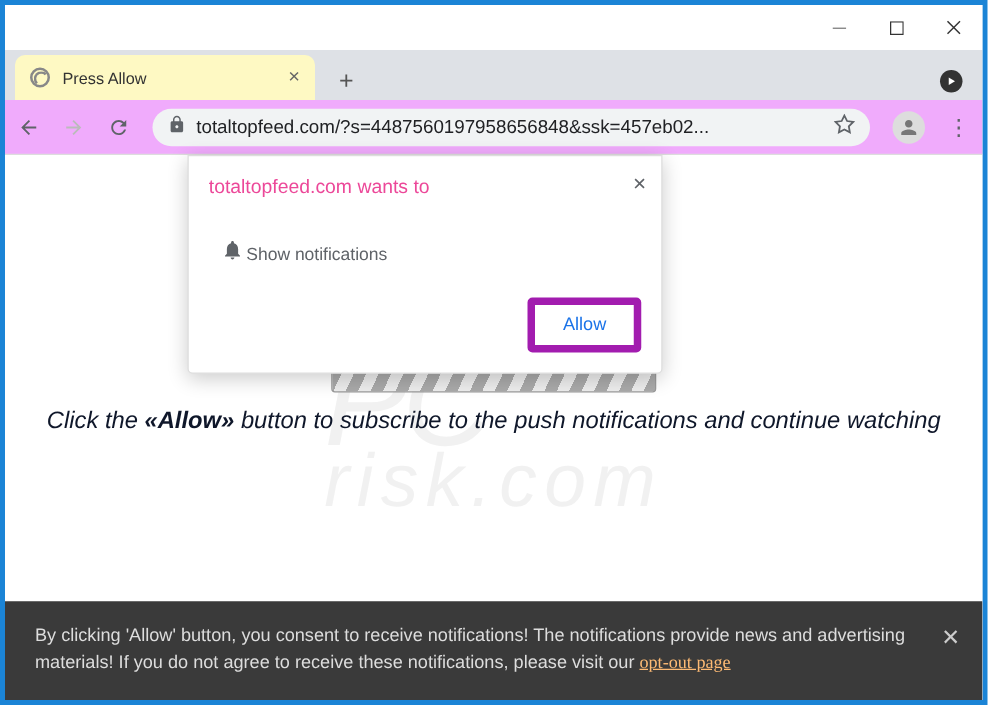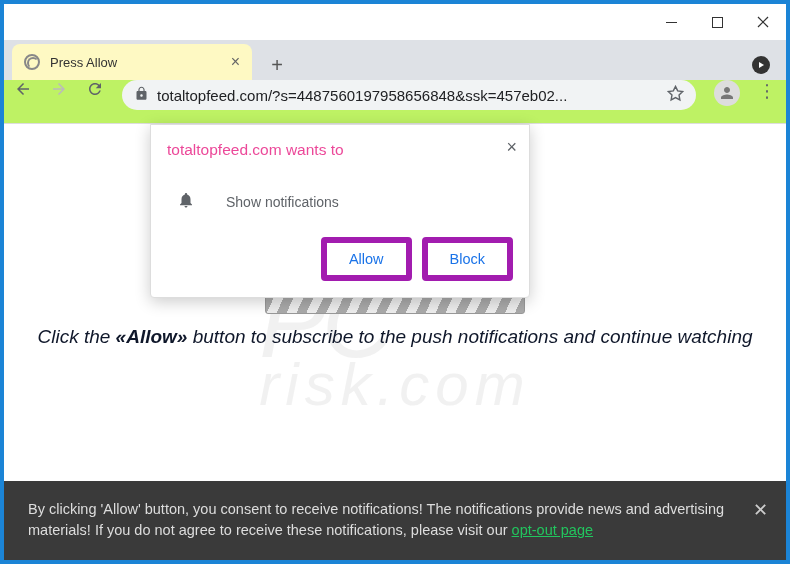--- a/index.html
+++ b/index.html
@@ -12,51 +12,51 @@
     .tab { background: #fef9c3; height: 36px; border-radius: 8px 8px 0 0; display: flex; align-items: center; padding: 0 12px; min-width: 240px; gap: 10px; }
     .tab-icon { width: 16px; height: 16px; border: 2px solid #888; border-radius: 50%; position: relative; }
     .tab-icon::after { content: ''; position: absolute; width: 8px; height: 8px; border: 2px solid #888; border-radius: 50%; border-bottom-color: transparent; border-right-color: transparent; top: 1px; left: 1px;}
     .tab-title { font-size: 13px; color: #333; flex: 1; }
     .tab-close { font-size: 16px; color: #666; cursor: pointer; }
     .new-tab { width: 30px; height: 30px; display: flex; align-items: center; justify-content: center; color: #555; font-size: 20px; margin-left: 10px; }
     .media-ind { width: 30px; height: 30px; display: flex; align-items: center; justify-content: center; margin-left: auto; margin-right: 10px; }
     .media-circ { width: 18px; height: 18px; background: #333; border-radius: 50%; display: flex; align-items: center; justify-content: center; }
     .media-tri { width: 0; height: 0; border-left: 5px solid #fff; border-top: 3px solid transparent; border-bottom: 3px solid transparent; margin-left: 1px; }
     
-    .nav-bar { height: 44px; background: #bef264; display: flex; align-items: flex-start; padding: 0 10px; gap: 18px; border-bottom: 1px solid #ddd; }
+    .nav-bar { height: 44px; background: #f0abfc; display: flex; align-items: center; padding: 0 10px; gap: 18px; border-bottom: 1px solid #ddd; }
     .nav-btn { color: #5f6368; display: flex; align-items: center; justify-content: center; }
     .nav-btn.disabled { color: #bbb; }
     .addr-bar { flex: 1; height: 30px; background: #f1f3f4; border-radius: 15px; display: flex; align-items: center; padding: 0 12px; gap: 8px; }
     .lock { color: #5f6368; }
     .url { font-size: 15px; color: #202124; overflow: hidden; white-space: nowrap; text-overflow: ellipsis; flex: 1; }
     .star { color: #5f6368; }
     .avatar { width: 26px; height: 26px; background: #ddd; border-radius: 50%; display: flex; align-items: center; justify-content: center; }
     .menu-dots { color: #5f6368; font-size: 18px; }
     
     .content { position: relative; height: calc(100% - 120px); background: #fff; }
     
     .perm-dialog { position: absolute; top: 0; left: 146px; width: 380px; background: #fff; border: 1px solid #ddd; border-radius: 0 0 4px 4px; box-shadow: 0 4px 16px rgba(0,0,0,0.2); padding: 16px; z-index: 10; }
     .perm-title { font-size: 15.5px; color: #ec4899; margin-bottom: 32px; }
     .perm-close { position: absolute; top: 12px; right: 12px; color: #5f6368; font-size: 18px; cursor: pointer; }
-    .perm-row { display: flex; align-items: center; gap: 31px; margin-bottom: 24px; padding-left: 10px; }
+    .perm-row { display: flex; align-items: center; gap: 2px; margin-bottom: 24px; padding-left: 10px; }
     .bell { color: #5f6368; }
     .perm-label { font-size: 14px; color: #5f6368; }
     .perm-actions { display: flex; justify-content: flex-end; gap: 10px; }
     .perm-btn { padding: 8px 22px; font-size: 14.5px; color: #1a73e8; background: #fff; border: 6px solid #a21caf; border-radius: 4px; cursor: pointer; }
     
     .loader { position: absolute; top: 168px; left: 50%; transform: translateX(-50%); width: 260px; height: 22px; border: 1px solid #999; border-radius: 3px; background: repeating-linear-gradient(115deg, #aaa 0px, #aaa 9px, #eee 9px, #eee 18px); }
     
     .instruction { position: absolute; top: 202px; width: 100%; text-align: center; font-size: 19px; color: #0f172a; font-family: Arial, sans-serif; font-style: italic; }
     .instruction .bold { font-weight: bold; }
     
     .watermark { position: absolute; top: 50%; left: 50%; transform: translate(-50%, -50%); font-size: 100px; font-weight: normal; font-style: italic; color: rgba(200,200,200,0.25); white-space: nowrap; pointer-events: none; letter-spacing: -4px; z-index: 0; }
     .watermark .sub { font-size: 60px; display: block; margin-top: -30px; letter-spacing: 6px; }
     
     .cookie-bar { position: absolute; bottom: 0; left: 0; right: 0; background: #3a3a3a; color: #ddd; padding: 18px 50px 18px 24px; font-size: 14.5px; line-height: 1.5; }
-    .cookie-bar a { color: #22c55e; text-decoration: underline; }
+    .cookie-bar a { color: #fdba74; text-decoration: underline; font-family: Liberation Serif, serif; }
     .cookie-close { position: absolute; top: 16px; right: 18px; color: #ccc; font-size: 18px; cursor: pointer; }
   </style>
 </head>
 <body>
 
 <div class="window-controls">
   <div class="win-btn">
     <svg width="11" height="1" viewBox="0 0 11 1">
         <rect width="11" height="1" fill="#333"></rect>
       </svg>
@@ -136,21 +136,20 @@
     <div class="perm-row">
       <span class="bell">
         <svg width="18" height="18" viewBox="0 0 24 24" fill="#5f6368">
             <path d="M12 22c1.1 0 2-.9 2-2h-4c0 1.1.9 2 2 2zm6-6v-5c0-3.07-1.63-5.64-4.5-6.32V4c0-.83-.67-1.5-1.5-1.5s-1.5.67-1.5 1.5v.68C7.64 5.36 6 7.92 6 11v5l-2 2v1h16v-1l-2-2z"></path>
           </svg>
       </span>
       <span class="perm-label">Show notifications</span>
     </div>
     <div class="perm-actions">
       <button class="perm-btn">Allow</button>
-      <button class="perm-btn">Block</button>
     </div>
   </div>
 
   <div class="loader"></div>
 
   <div class="instruction">
     <span>Click the </span><span class="bold">«Allow»</span><span> button to subscribe to the push notifications and continue watching</span>
   </div>
 
   <div class="cookie-bar">

